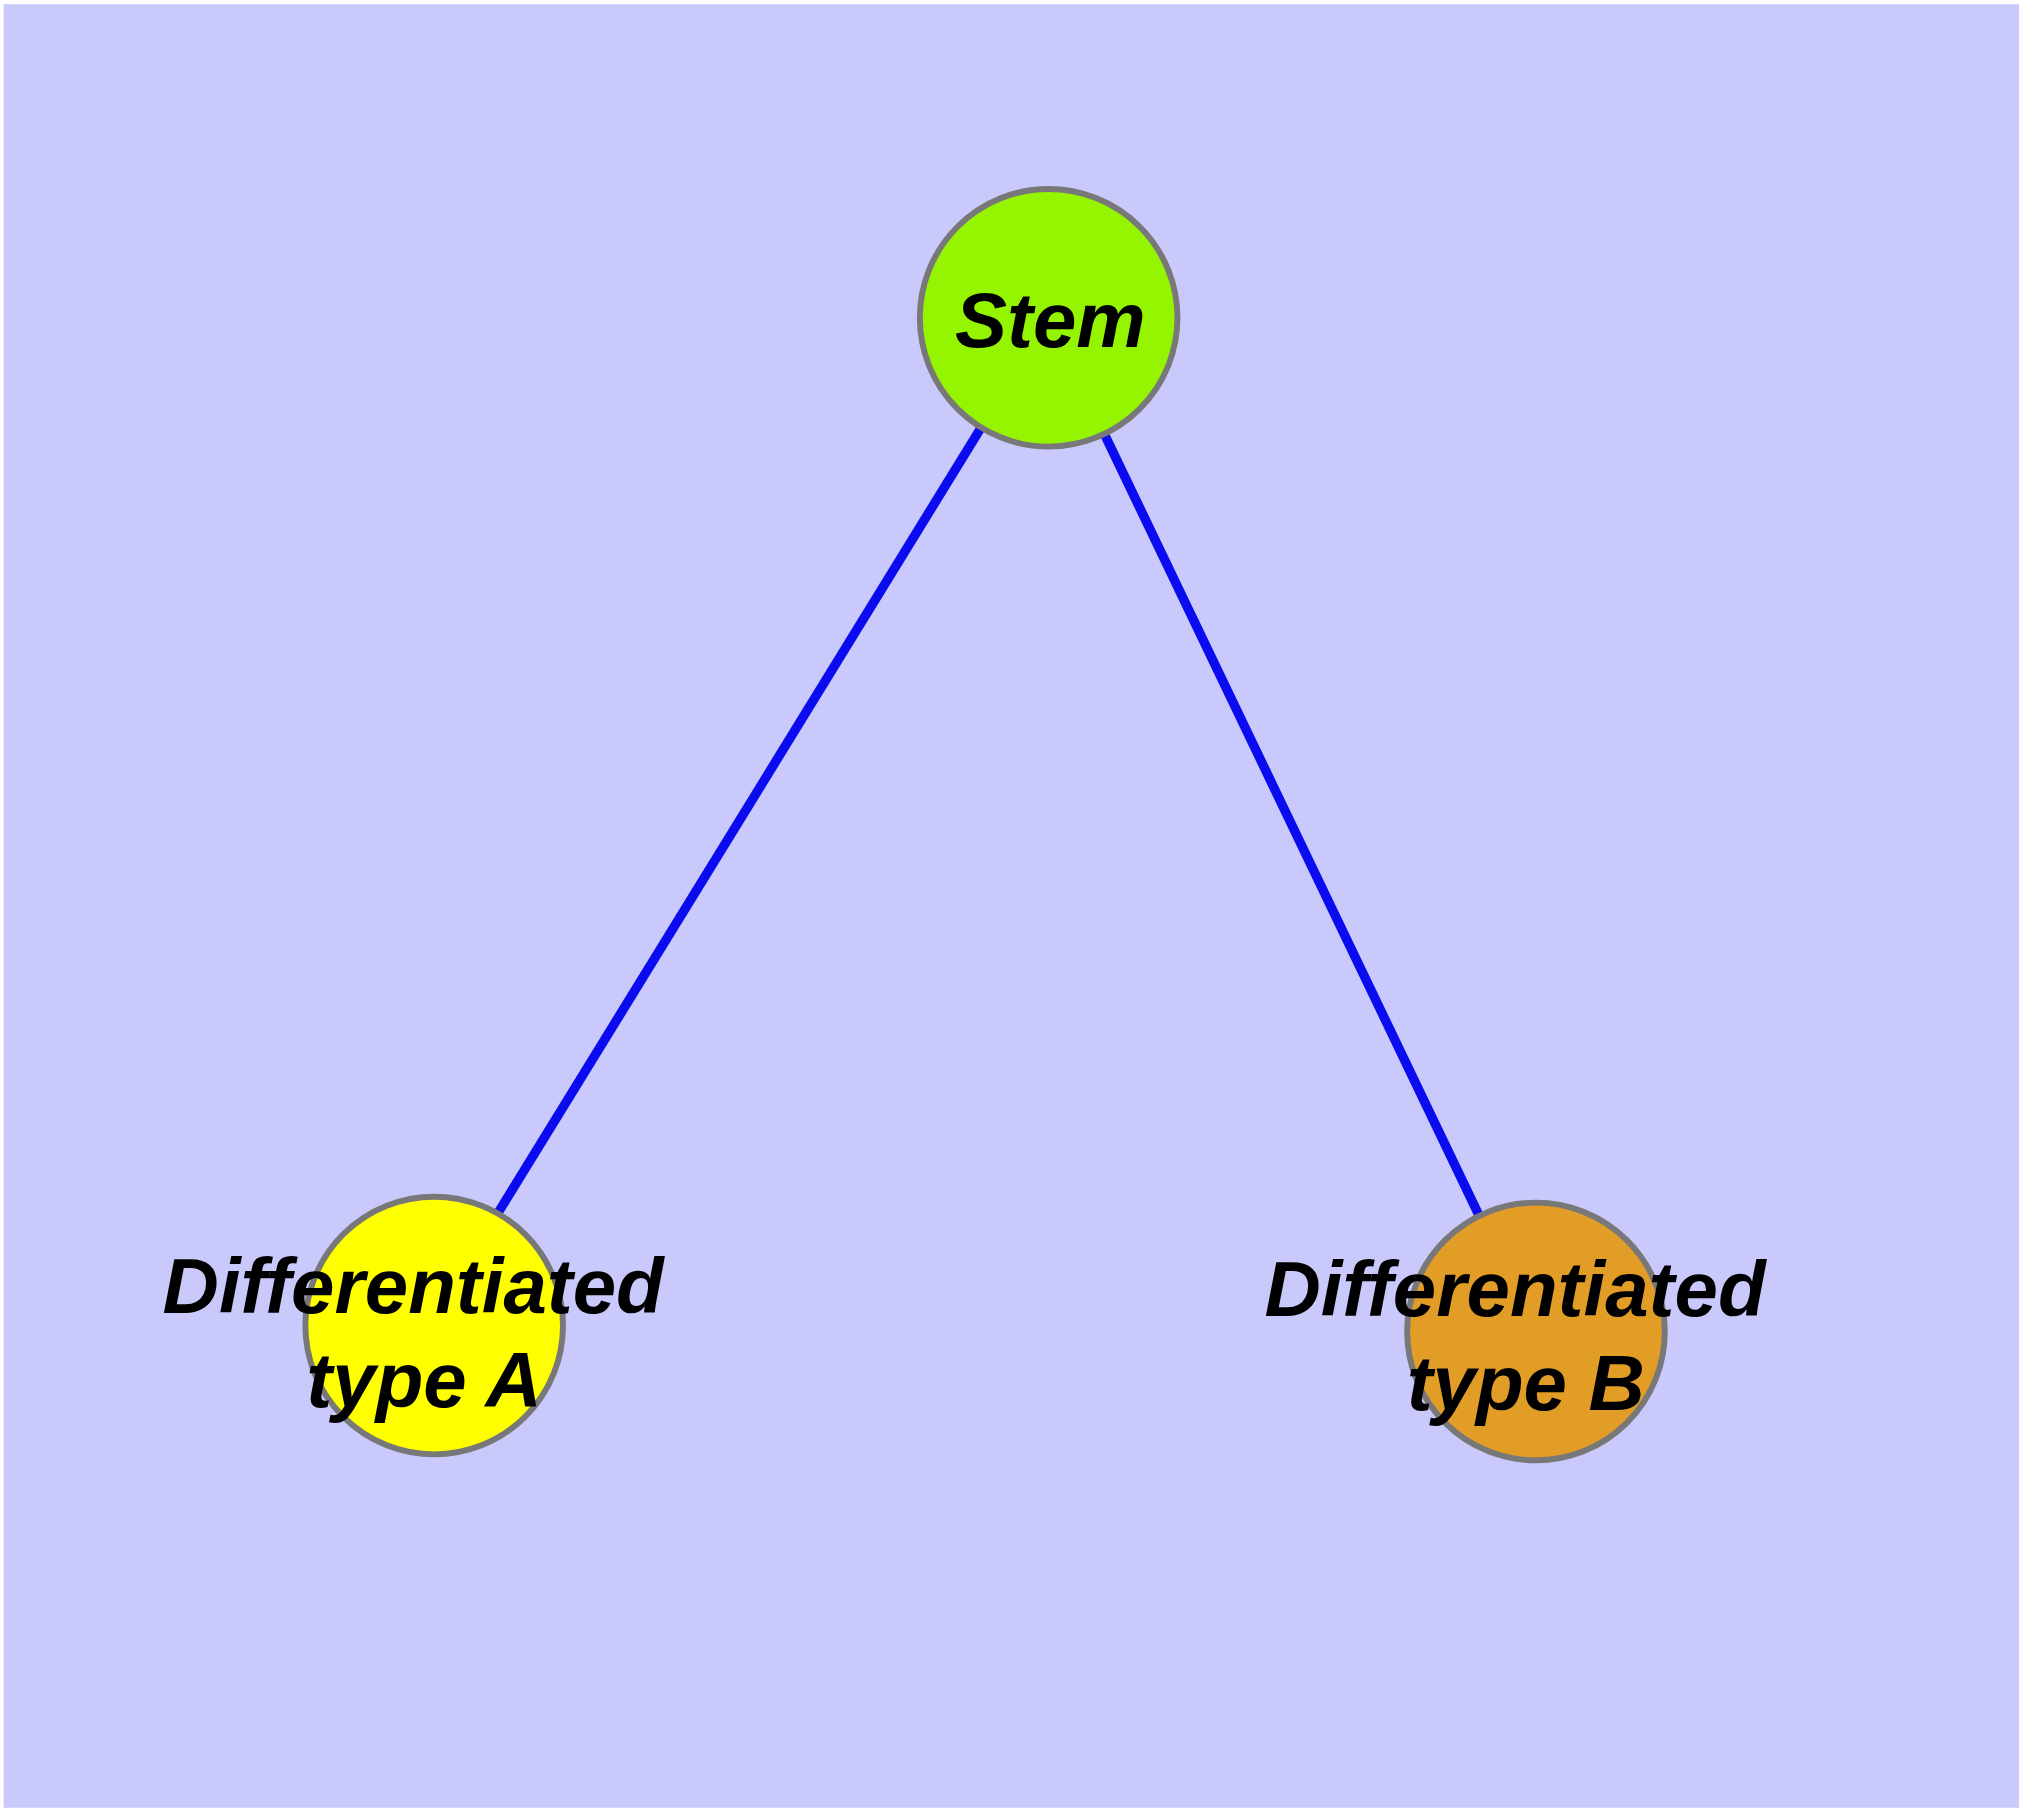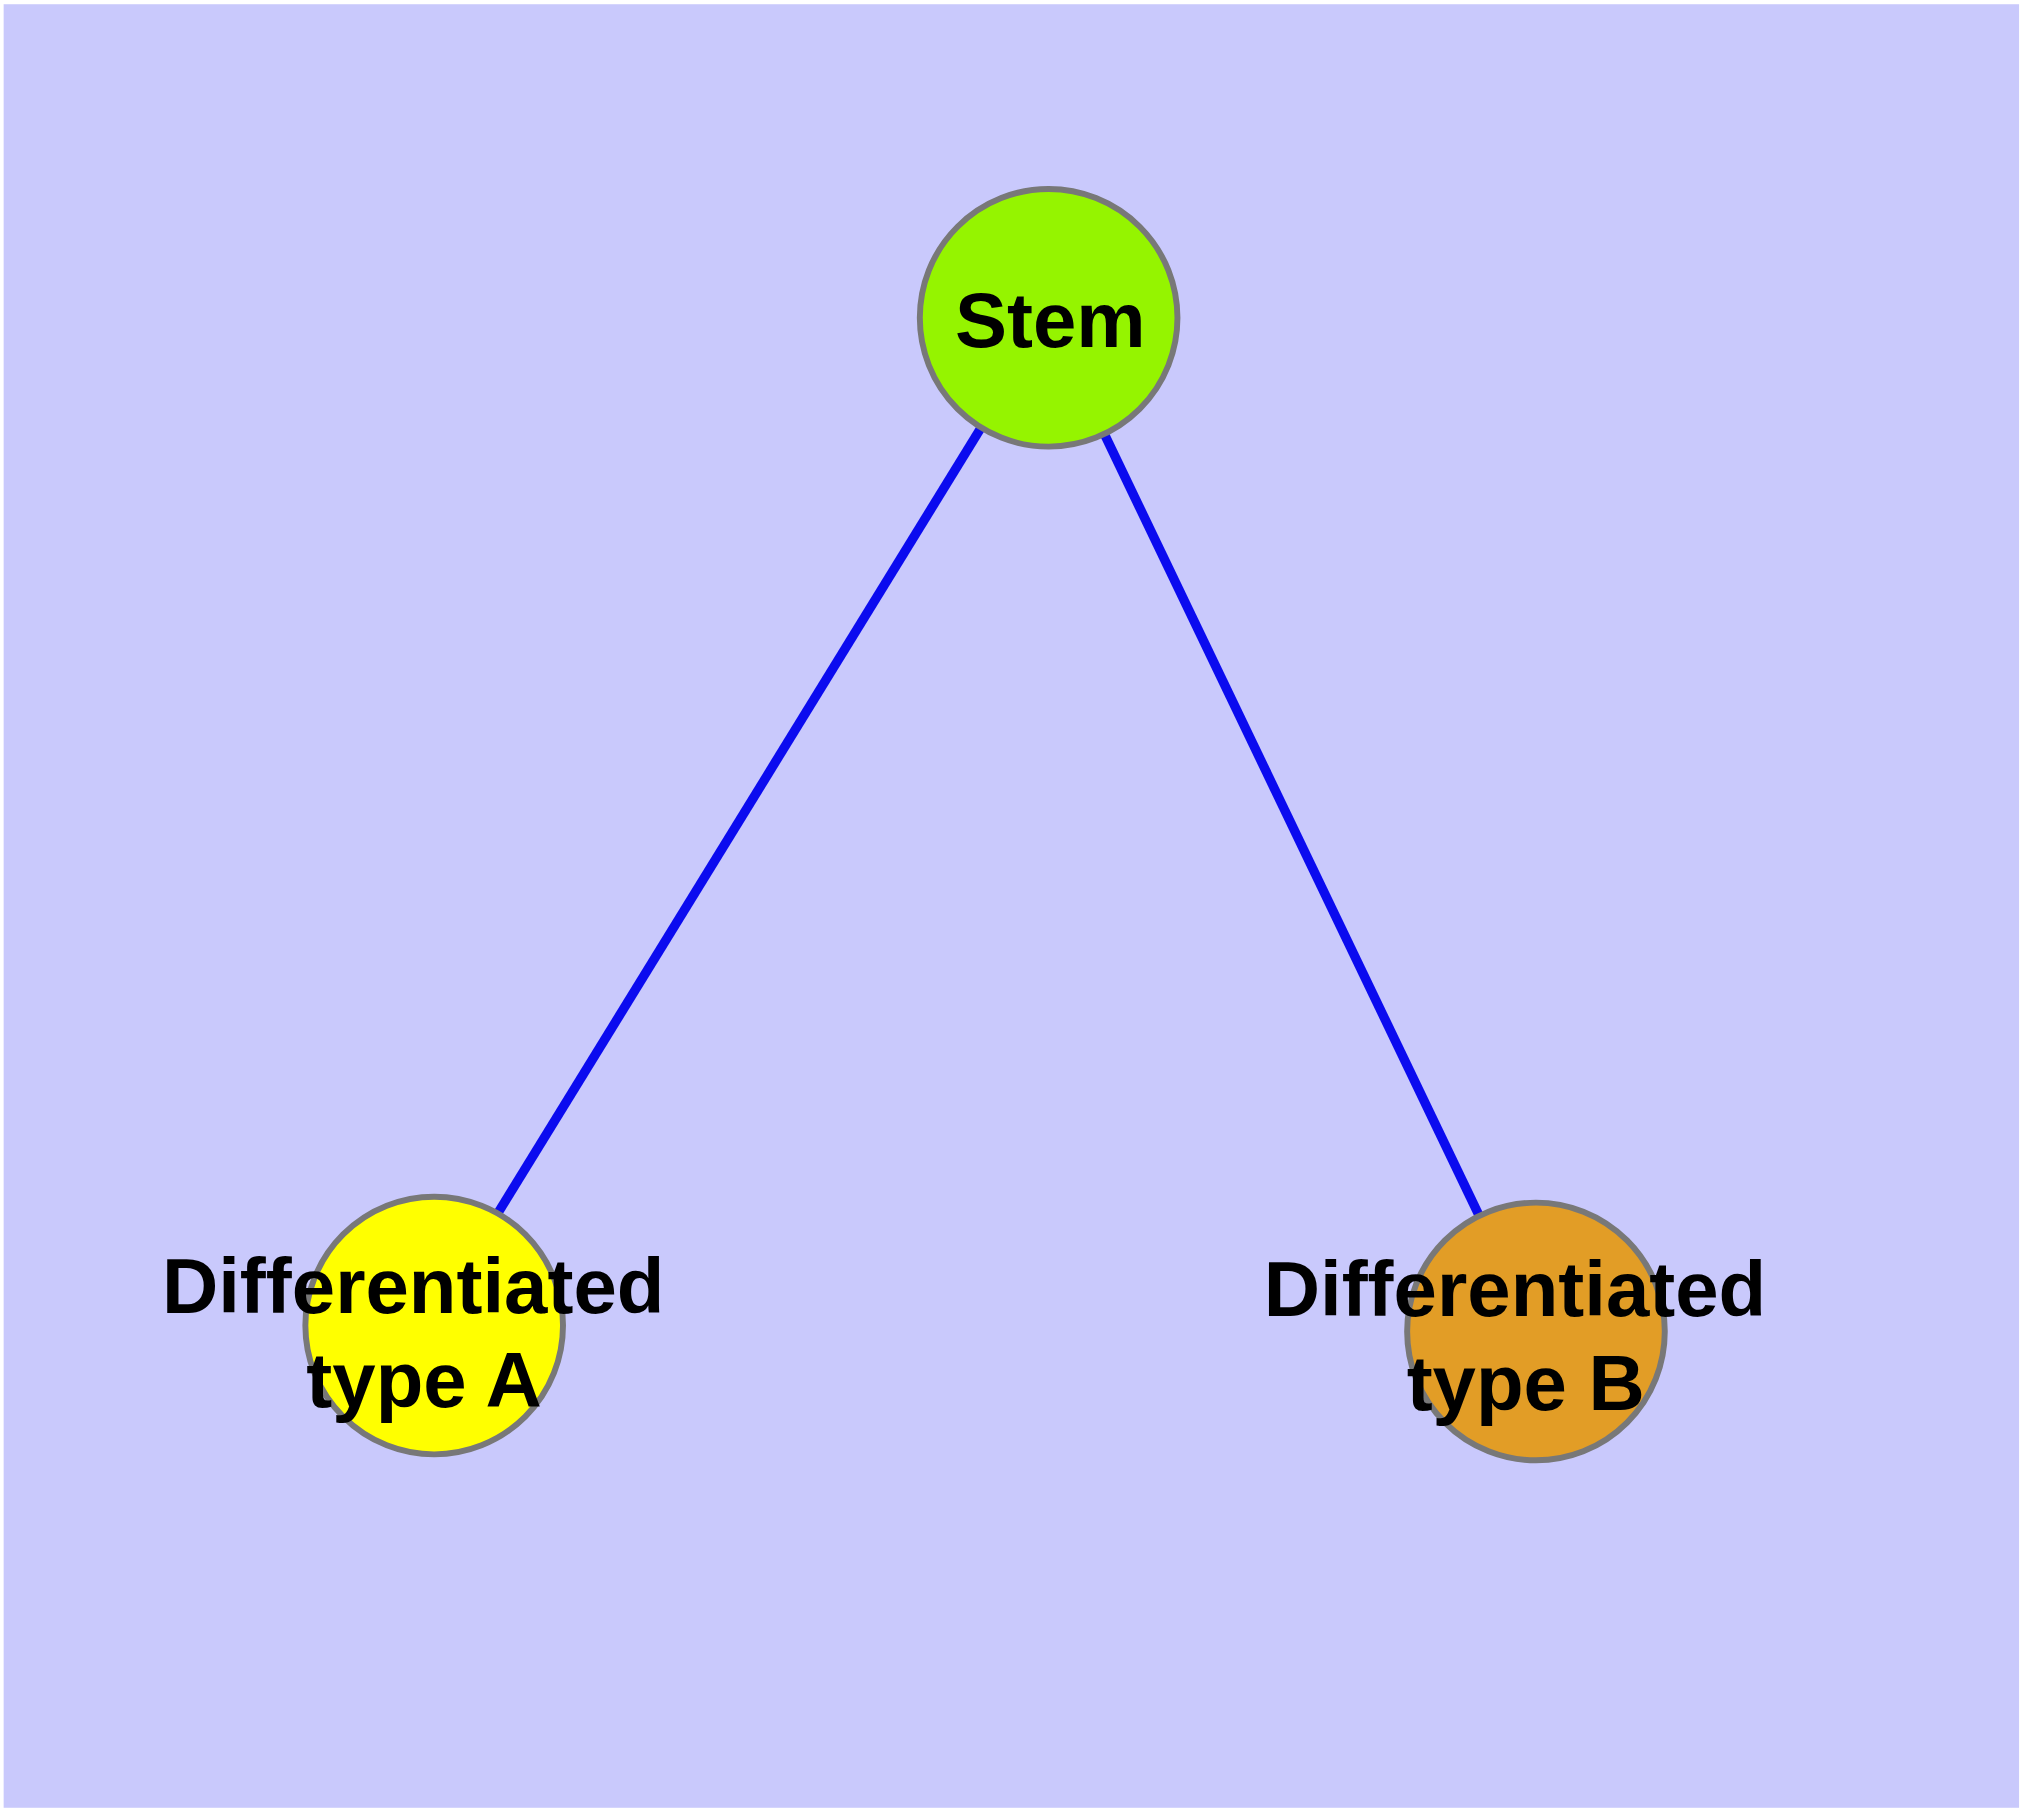--- a/index.html
+++ b/index.html
@@ -4,20 +4,21 @@
 <style>
   html, body {
     margin: 0;
     padding: 0;
     background: #ffffff;
   }
   .diagram-wrap {
     width: 2021px;
     height: 1812px;
     position: relative;
+    font-style: italic;
   }
   svg {
     display: block;
     width: 2021px;
     height: 1812px;
   }
   .node-label {
     font-family: "Liberation Sans", "DejaVu Sans", sans-serif;
     font-weight: bold;
     font-size: 92px;

